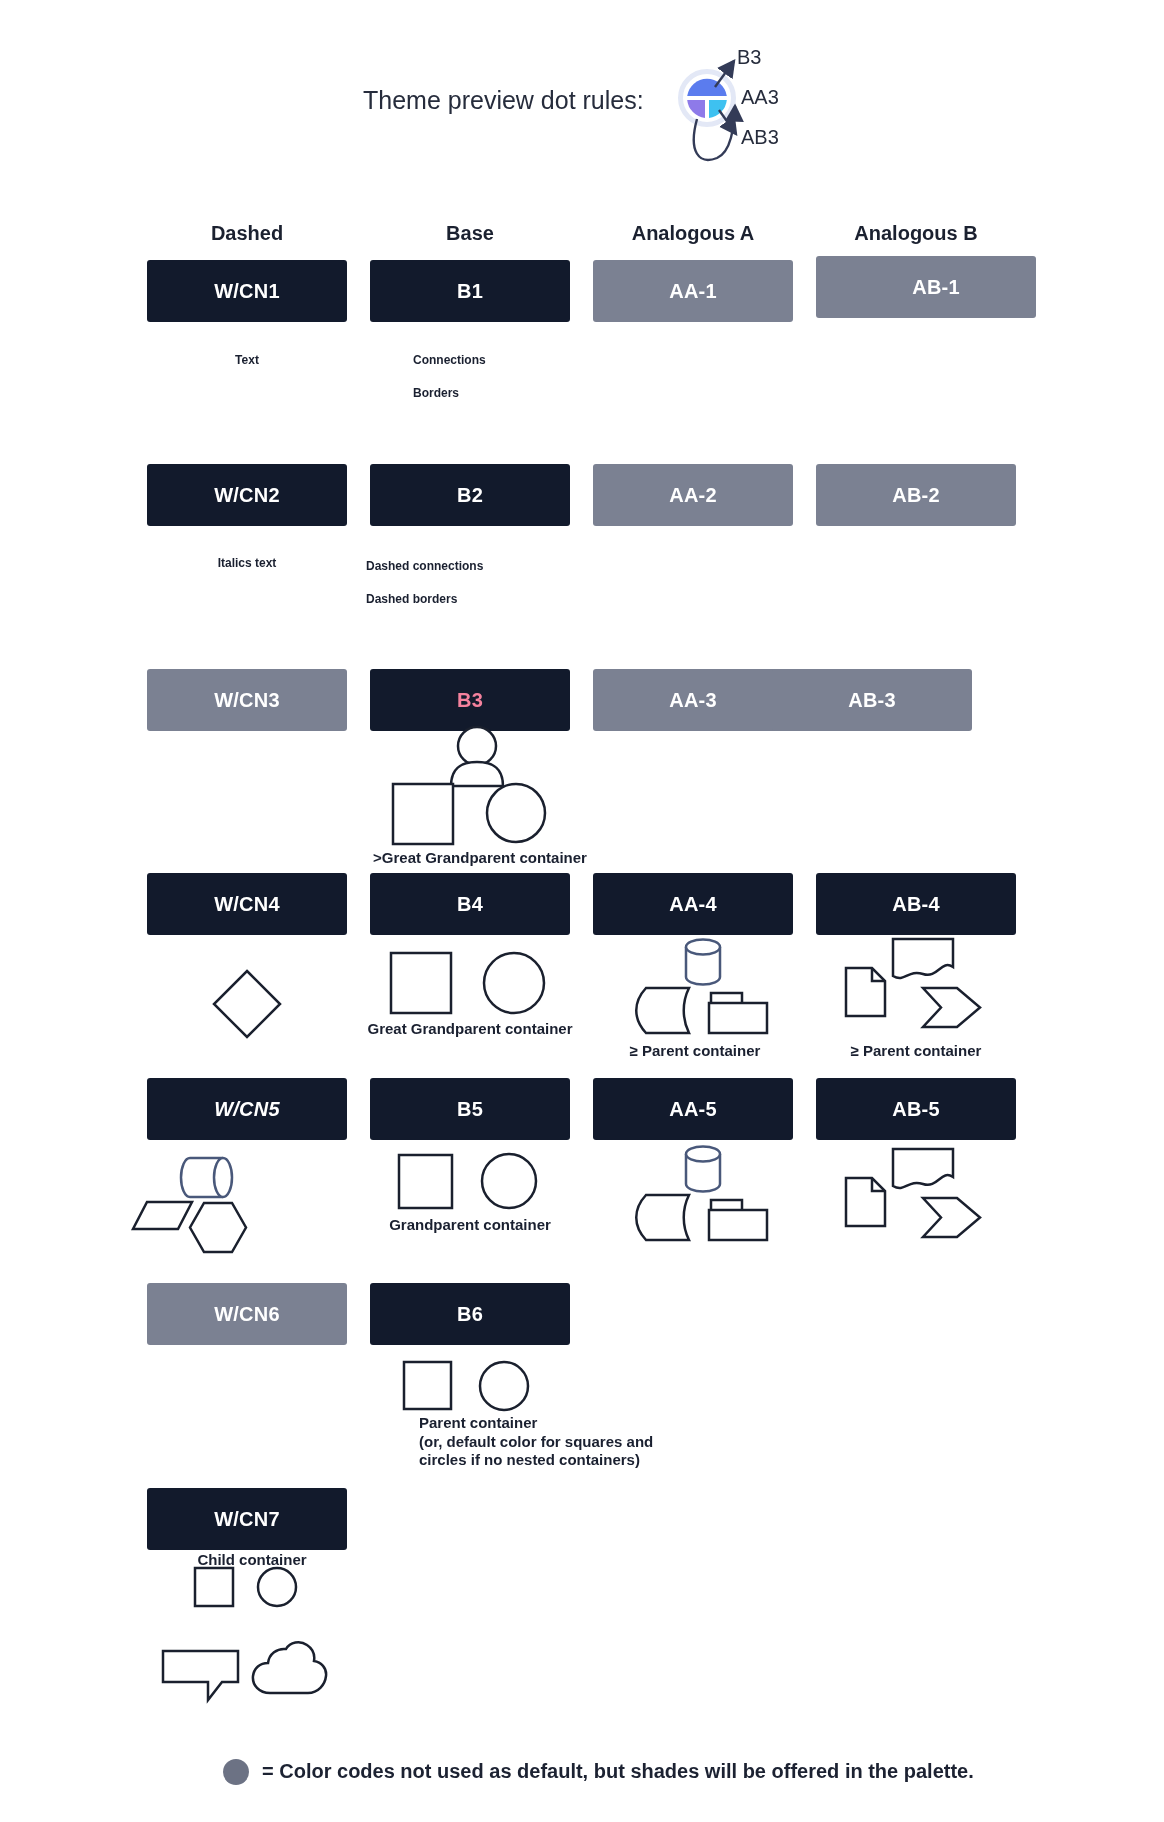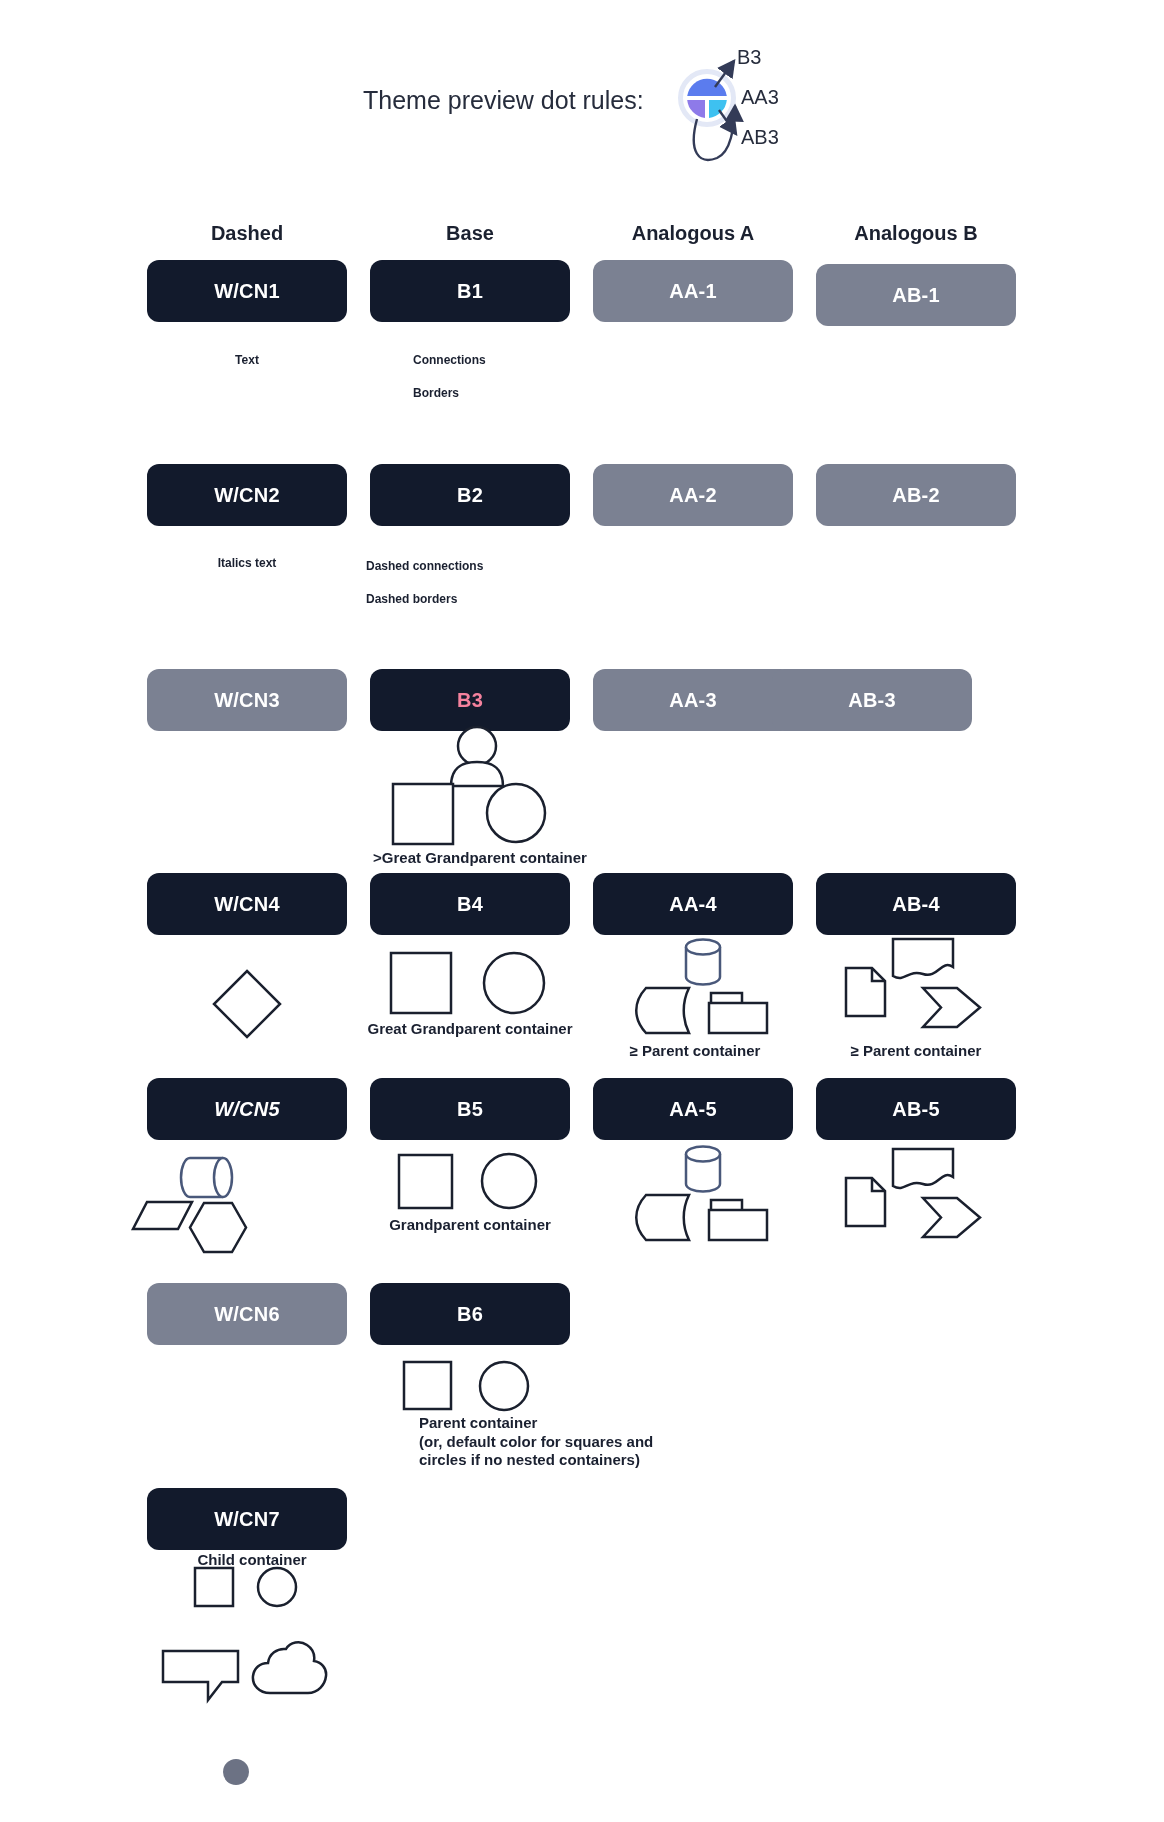--- a/index.html
+++ b/index.html
@@ -5,21 +5,21 @@
   html,body{margin:0;padding:0;background:#ffffff;}
   .canvas{
     position:relative;width:1164px;height:1822px;background:#ffffff;overflow:hidden;
     font-family:"Liberation Sans", sans-serif;color:#222838;
   }
   .abs{position:absolute;}
   .title{font-size:25px;font-weight:500;color:#262c3c;}
   .dot-label{font-size:20px;font-weight:500;color:#262c3c;}
   .col-header{width:200px;text-align:center;font-size:20px;font-weight:700;color:#1b2130;}
   .swatch{
-    width:200px;height:62px;border-radius:12px;display:flex;align-items:center;justify-content:center;
+    width:200px;height:62px;border-radius:3px;display:flex;align-items:center;justify-content:center;
   }
   .swatch.dark{background:#121a2c;}
   .swatch.gray{background:#7b8192;}
   .swatch-label{color:#ffffff;font-size:20px;font-weight:700;letter-spacing:.2px;}
   .swatch-label.pink{color:#f5829e;}
   .caption{color:#1a2030;font-weight:700;}
   .caption.big{font-size:12px;line-height:33px;}
   .caption.small{font-size:15px;line-height:18.5px;}
   .center{text-align:center;}
   .pre{white-space:pre-line;}
@@ -44,21 +44,21 @@
 
   <div class="abs swatch dark" style="left:147px;top:260px;">
       <span class="swatch-label">W/CN1</span>
     </div>
   <div class="abs swatch dark" style="left:370px;top:260px;">
       <span class="swatch-label">B1</span>
     </div>
   <div class="abs swatch gray" style="left:593px;top:260px;">
       <span class="swatch-label">AA-1</span>
     </div>
-  <div class="abs swatch gray" style="left:816px;top:264px;">
+  <div class="abs swatch gray" style="left:816px;top:256px;padding-left:20px;">
       <span class="swatch-label">AB-1</span>
     </div>
 
   <div class="abs caption big center" style="left:147px;top:344px;width:200px;">Text</div>
   <div class="abs caption big pre" style="left:413px;top:344px;">Connections
 Borders</div>
 
   <div class="abs swatch dark" style="left:147px;top:464px;">
       <span class="swatch-label">W/CN2</span>
     </div>
@@ -132,20 +132,21 @@
 
   <div class="abs caption small pre" style="left:371px;top:1414px;margin-left:48px;">Parent container
 (or, default color for squares and
 circles if no nested containers)</div>
 
   <div class="abs swatch dark" style="left:147px;top:1488px;">
       <span class="swatch-label">W/CN7</span>
     </div>
   <div class="abs caption small center" style="left:147px;top:1551px;width:210px;">Child container</div>
 
+  <div class="abs legend-text" style="left:262px;top:1760px;">= Color codes not used as default, but shades will be offered in the palette.</div>
 
   <svg class="abs shapes" style="left:0;top:0;" width="1164" height="1822" viewBox="0 0 1164 1822">
     <defs>
       <marker id="arw" markerWidth="9" markerHeight="9" refX="6.5" refY="4" orient="auto">
         <path d="M0,0 L7.5,4 L0,8 Z" fill="#333b57"></path>
       </marker>
     </defs>
 
     <g>
       <circle cx="707" cy="98" r="26.5" fill="none" stroke="#e3e8f6" stroke-width="5"></circle>

